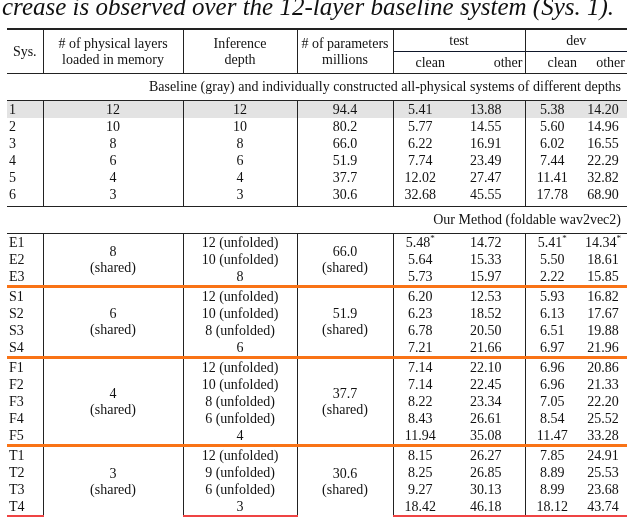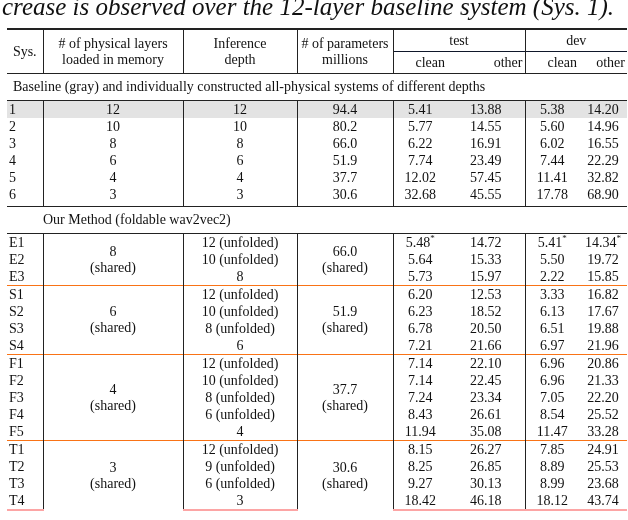--- a/index.html
+++ b/index.html
@@ -7,27 +7,27 @@
          font-family:"Liberation Serif", "DejaVu Serif", serif; color:#111; }
   .caption { position:absolute; left:2px; top:-10px; font-size:25px; font-style:italic;
              white-space:nowrap; line-height:34px; }
   table { position:absolute; left:7px; top:28px; width:620px; border-collapse:collapse;
           font-size:14px; line-height:16px; }
   td, th { padding:0 2px; font-weight:normal; text-align:center; white-space:nowrap; }
   .top { border-top:2px solid #222; }
   .vl { border-left:1px solid #222; }
   .hdr td { padding-top:3px; padding-bottom:2px; }
   .sub td.sb { border-top:1px solid #0f172a;text-align:right; }
-  .sec td { text-align:left; padding:5px 6px 5px 6px; border-top:1.5px solid #222; border-bottom:1.5px solid #222; }
+  .sec td { text-align:right; padding:5px 6px 5px 6px; border-top:1.5px solid #222; border-bottom:1.5px solid #222; }
   .sec.indent td { padding-left:36px; }
   .row td { height:17px; padding-top:0; padding-bottom:0; }
   .gray td { background:#e3e3e3; }
   .l { text-align:left; }
-  .gtop td { border-top:1px solid #f97316; }
-  .bottom td { border-bottom:2px solid #fca5a5;margin-left:18px; }
+  .gtop td { border-top:3px solid #f97316; }
+  .bottom td { border-bottom:2px solid #ef4444;margin-left:18px; }
   sup { font-size:9px; line-height:0; }
 </style>
 </head>
 <body>
 
 <div class="caption">crease is observed over the 12-layer baseline system (Sys. 1).</div>
 
 <table>
   <colgroup>
     <col style="width:36px">
@@ -107,21 +107,21 @@
         <td><span>23.49</span></td>
         <td class="vl"><span>7.44</span></td>
         <td><span>22.29</span></td>
       </tr>
       <tr class="row">
         <td class="l"><span>5</span></td>
         <td class="vl"><span>4</span></td>
         <td class="vl"><span>4</span></td>
         <td class="vl"><span>37.7</span></td>
         <td class="vl"><span>12.02</span></td>
-        <td><span>57.45</span></td>
+        <td><span>27.47</span></td>
         <td class="vl"><span>11.41</span></td>
         <td><span>32.82</span></td>
       </tr>
       <tr class="row lastb">
         <td class="l" style="padding-bottom: 3px;"><span>6</span></td>
         <td class="vl" style="padding-bottom: 3px;"><span>3</span></td>
         <td class="vl" style="padding-bottom: 3px;"><span>3</span></td>
         <td class="vl" style="padding-bottom: 3px;"><span>30.6</span></td>
         <td class="vl" style="padding-bottom: 3px;"><span>32.68</span></td>
         <td style="padding-bottom: 3px; margin-top: 12px;"><span>45.55</span></td>
@@ -150,21 +150,21 @@
         <td><span>14.72</span></td>
         <td class="vl"><span>5.41</span><sup>*</sup></td>
         <td><span>14.34</span><sup>*</sup></td>
       </tr>
       <tr class="row">
         <td class="l"><span>E2</span></td>
         <td class="vl"><span>10 (unfolded)</span></td>
         <td class="vl"><span>5.64</span></td>
         <td><span>15.33</span></td>
         <td class="vl"><span>5.50</span></td>
-        <td><span>19.72</span></td>
+        <td><span>18.61</span></td>
       </tr>
       <tr class="row">
         <td class="l"><span>E3</span></td>
         <td class="vl"><span>8</span></td>
         <td class="vl"><span>5.73</span></td>
         <td><span>15.97</span></td>
         <td class="vl"><span>2.22</span></td>
         <td><span>15.85</span></td>
       </tr>
       <tr class="row gtop">
@@ -173,21 +173,21 @@
           <div>6</div>
           <div>(shared)</div>
         </td>
         <td class="vl"><span>12 (unfolded)</span></td>
         <td class="vl" rowspan="4">
           <div>51.9</div>
           <div>(shared)</div>
         </td>
         <td class="vl"><span>6.20</span></td>
         <td><span>12.53</span></td>
-        <td class="vl"><span>3.33</span></td>
+        <td class="vl"><span>5.93</span></td>
         <td><span>16.82</span></td>
       </tr>
       <tr class="row">
         <td class="l"><span>S2</span></td>
         <td class="vl"><span>10 (unfolded)</span></td>
         <td class="vl"><span>6.23</span></td>
         <td><span>18.52</span></td>
         <td class="vl"><span>6.13</span></td>
         <td><span>17.67</span></td>
       </tr>
@@ -227,21 +227,21 @@
         <td class="l"><span>F2</span></td>
         <td class="vl"><span>10 (unfolded)</span></td>
         <td class="vl"><span>7.14</span></td>
         <td><span>22.45</span></td>
         <td class="vl"><span>6.96</span></td>
         <td><span>21.33</span></td>
       </tr>
       <tr class="row">
         <td class="l"><span>F3</span></td>
         <td class="vl"><span>8 (unfolded)</span></td>
-        <td class="vl"><span>7.24</span></td>
+        <td class="vl"><span>8.22</span></td>
         <td><span>23.34</span></td>
         <td class="vl"><span>7.05</span></td>
         <td><span>22.20</span></td>
       </tr>
       <tr class="row">
         <td class="l"><span>F4</span></td>
         <td class="vl"><span>6 (unfolded)</span></td>
         <td class="vl"><span>8.43</span></td>
         <td><span>26.61</span></td>
         <td class="vl"><span>8.54</span></td>

